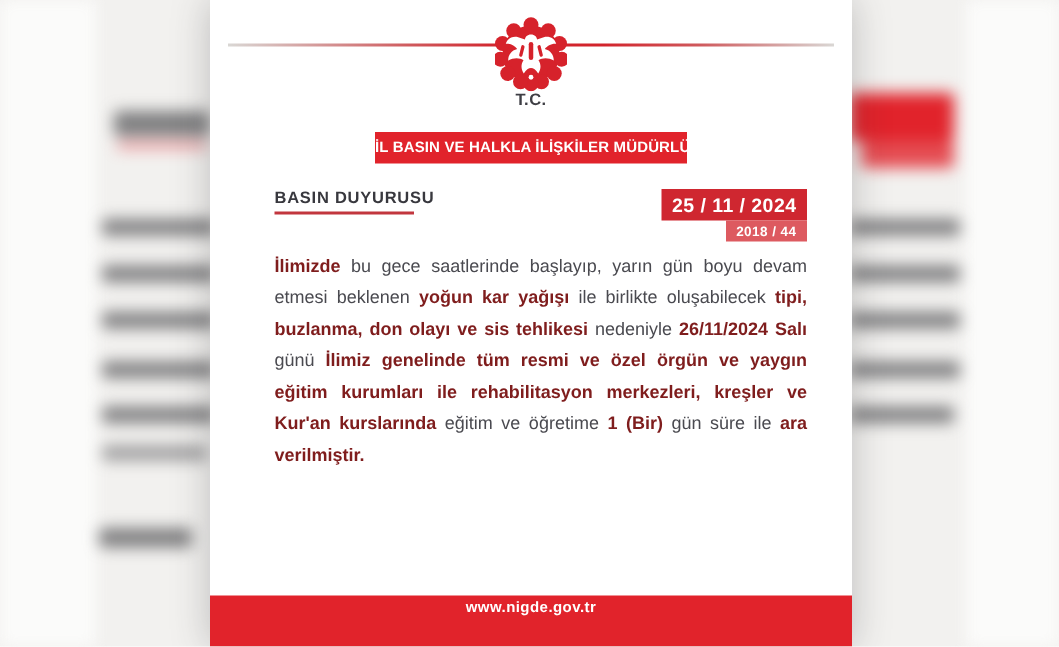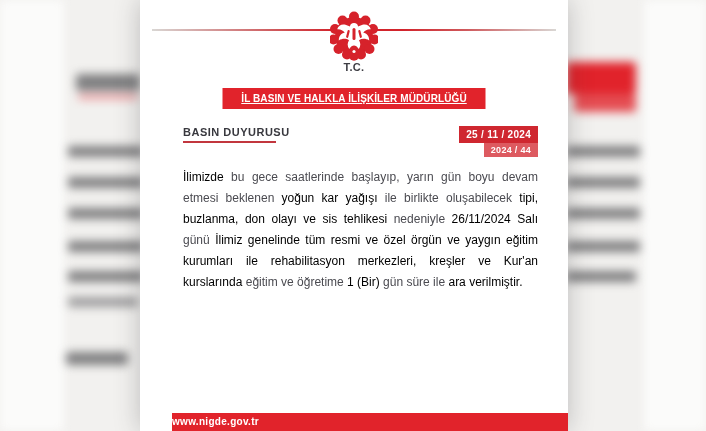--- a/index.html
+++ b/index.html
@@ -28,51 +28,51 @@
   .org-top{
     position:absolute;top:61px;left:0;right:0;text-align:center;
     font-size:11px;font-weight:bold;color:#3e3e44;letter-spacing:.3px;
   }
   .org-name{
     position:absolute;top:74px;left:0;right:0;text-align:center;
     font-size:11.5px;font-weight:bold;color:#3e3e44;letter-spacing:.2px;
   }
   .banner{
     position:absolute;top:88px;left:50%;transform:translateX(-50%);
-    width:263px;height:21px;background:var(--red,#e1232b);
+    width:208px;height:21px;background:var(--red,#e1232b);
     color:#fff;font-size:10px;font-weight:bold;letter-spacing:.1px;
-    text-align:center;line-height:22px;white-space:nowrap;text-decoration:underline;
+    text-align:center;line-height:22px;white-space:nowrap;
   }
   .title{
     position:absolute;top:126px;left:43px;
     font-size:11px;font-weight:bold;color:#38383e;letter-spacing:.5px;
   }
   .title-underline{height:2px;width:93px;background:#c2363e;margin-top:3px;}
   .badges{position:absolute;top:126px;right:30px;display:flex;flex-direction:column;align-items:flex-end;}
   .badge-date{
-    background:var(--badge-dark,#cf2730);color:#fff;font-size:10px;font-weight:bold;
+    background:var(--badge-dark,#cf2730);color:#fff;font-size:13px;font-weight:bold;
     padding:3px 7px;letter-spacing:.3px;white-space:nowrap;
   }
   .badge-ref{
     background:var(--badge-light,#dd5a60);color:#fff;font-size:9px;font-weight:bold;
     padding:2px 7px;letter-spacing:.3px;white-space:nowrap;
   }
   .paragraph{
     position:absolute;top:167px;left:43px;width:355px;
     font-size:12px;line-height:21px;color:#4a4a50;text-align:justify;
   }
-  .paragraph .b{font-weight:normal;color:#000000;}
+  .paragraph .b{font-weight:bold;color:#7f1d1d;}
   .closing{
     position:absolute;top:306px;left:43px;
     font-size:12px;font-weight:bold;color:#44444a;
   }
   .footer{
-    position:absolute;left:0;right:0;bottom:0;height:18px;
-    background:var(--red,#e1232b);color:#fff;text-align:left;
-    font-size:10px;font-weight:bold;line-height:18px;letter-spacing:.3px;margin-left:32px;
+    position:absolute;left:0;right:0;bottom:0;height:34px;
+    background:var(--red,#e1232b);color:#fff;text-align:center;
+    font-size:10px;font-weight:bold;line-height:18px;letter-spacing:.3px;
   }
 </style>
 </head>
 <body>
 
 <div class="bg">
   <div class="blob softwhite" style="left:0;top:0;width:64px;height:431px;"></div>
   <div class="blob softwhite" style="left:644px;top:0;width:62px;height:431px;"></div>
 
   <div class="blob txt" style="left:76px;top:74px;width:64px;height:17px;"></div>
@@ -130,21 +130,21 @@
 
   <div class="banner">İL BASIN VE HALKLA İLİŞKİLER MÜDÜRLÜĞÜ</div>
 
   <div class="title">
     <span>BASIN DUYURUSU</span>
     <div class="title-underline"></div>
   </div>
 
   <div class="badges">
     <div class="badge-date">25 / 11 / 2024</div>
-    <div class="badge-ref">2024 / 44</div>
+    <div class="badge-ref">2018 / 44</div>
   </div>
 
   <div class="paragraph"><span class="b">İlimizde </span><span>bu gece saatlerinde başlayıp, yarın gün boyu devam etmesi beklenen </span><span class="b">yoğun kar yağışı </span><span>ile birlikte oluşabilecek </span><span class="b">tipi, buzlanma, don olayı ve sis tehlikesi </span><span>nedeniyle </span><span class="b">26/11/2024 Salı </span><span>günü </span><span class="b">İlimiz genelinde tüm resmi ve özel örgün ve yaygın eğitim kurumları ile rehabilitasyon merkezleri, kreşler ve Kur'an kurslarında </span><span>eğitim ve öğretime </span><span class="b">1 (Bir) </span><span>gün süre ile </span><span class="b">ara verilmiştir.</span></div>
 
 
   <div class="footer">
     <span>www.nigde.gov.tr</span>
   </div>
 </div>
 

